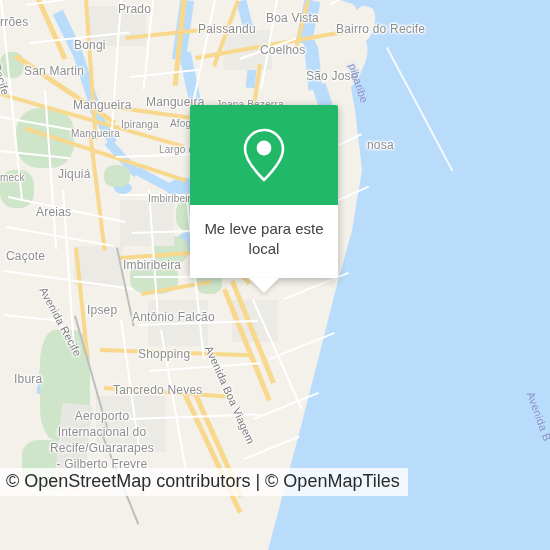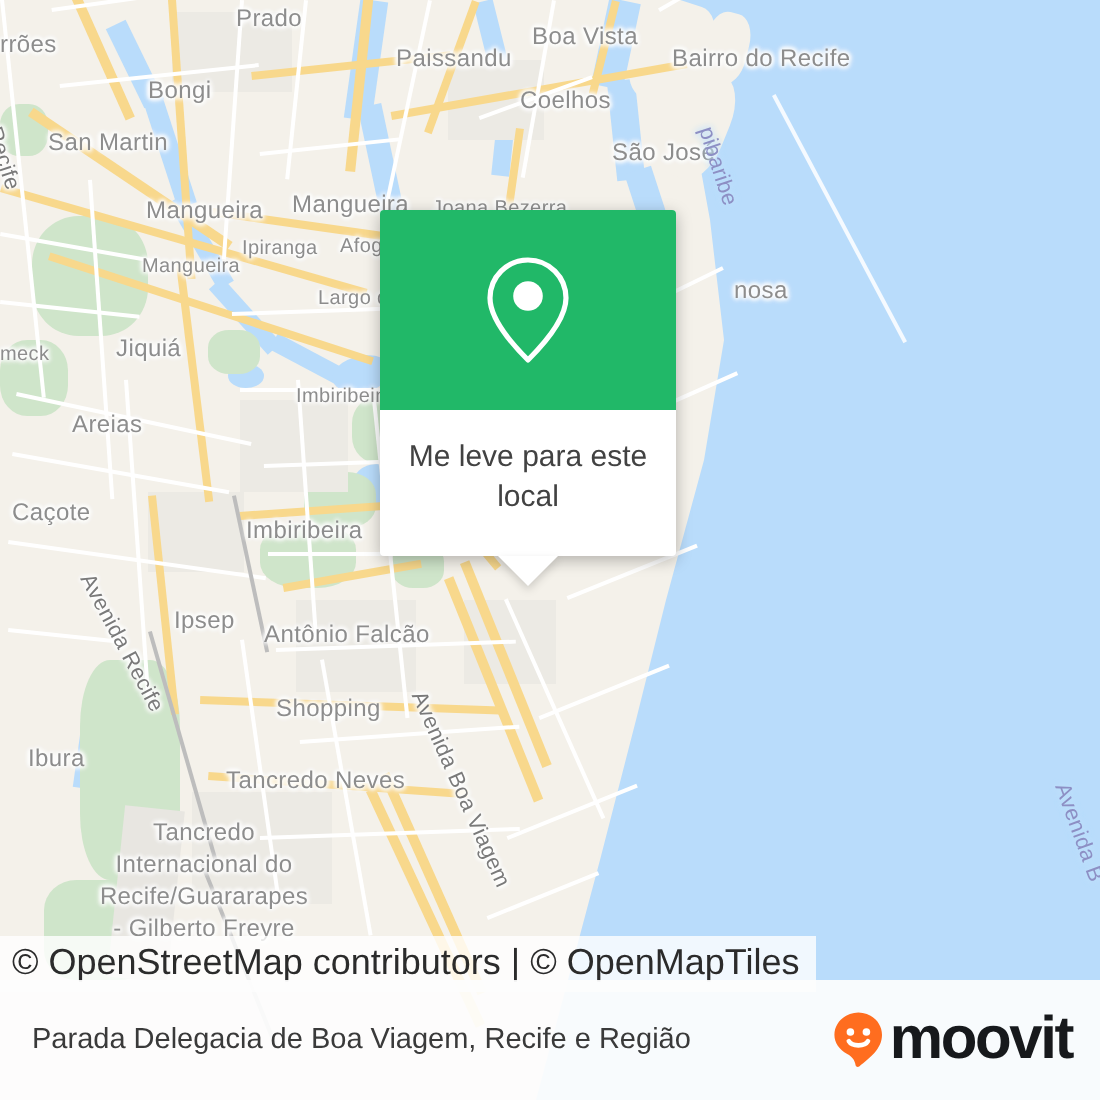--- a/index.html
+++ b/index.html
@@ -248,21 +248,21 @@
         <div class="lbl big" style="left: 6px; top: 249px;">Caçote</div>
         <div class="lbl big" style="left: 123px; top: 258px;">Imbiribeira</div>
         <div class="lbl big" style="left: 87px; top: 303px;">Ipsep</div>
         <div class="lbl big" style="left: 132px; top: 310px;">Antônio Falcão</div>
         <div class="lbl big" style="left: 138px; top: 347px;">Shopping</div>
         <div class="lbl big" style="left: 14px; top: 372px;">Ibura</div>
         <div class="lbl big" style="left: 113px; top: 383px;">Tancredo Neves</div>
       </div>
 
     <div class="lbl big ctr" style="left:40px;top:408px;width:124px;line-height:16px;">
-      <div>Tancredo</div>
+      <div>Aeroporto</div>
       <div>Internacional do</div>
       <div>Recife/Guararapes</div>
       <div>- Gilberto Freyre</div>
     </div>
 
     <div id="road-labels">
         <div class="lbl road-lbl" style="left: 48px; top: 285px; transform: rotate(62deg); transform-origin: 0px 0px;">Avenida Recife</div>
         <div class="lbl road-lbl" style="left: 214px; top: 344px; transform: rotate(66deg); transform-origin: 0px 0px;">Avenida Boa Viagem</div>
         <div class="lbl road-lbl" style="left: 2px; top: 62px; transform: rotate(72deg); transform-origin: 0px 0px;">Recife</div>
       </div>
@@ -282,28 +282,14 @@
     <div id="card-body">Me leve para este local</div>
     <div id="card-tail"></div>
   </div>
 
   <div id="attrib">
     <span>© OpenStreetMap contributors</span>
     <span class="sep">|</span>
     <span>© OpenMapTiles</span>
   </div>
 
-  <div id="footer">
-    <div id="footer-title">Parada Delegacia de Boa Viagem, Recife e Região</div>
-    <div id="brand">
-      <svg width="28" height="30" viewBox="0 0 28 30">
-        <path d="M14.2 1.2 C20.6 1.2 26 6.2 26 12.4 C26 19.4 20.0 24.0 14.6 28.2
-                 C13.9 28.7 13.0 28.4 12.8 27.6 C12.3 25.0 11.2 23.4 8.6 22.0
-                 C4.6 19.8 2.2 16.4 2.2 12.4 C2.2 6.2 7.8 1.2 14.2 1.2 Z" fill="#ff6d1f"></path>
-        <circle cx="10.2" cy="11.0" r="1.9" fill="#ffffff"></circle>
-        <circle cx="18.2" cy="11.0" r="1.9" fill="#ffffff"></circle>
-        <path d="M9.4 15.6 C11.0 18.4 17.4 18.4 19.0 15.6" fill="none" stroke="#ffffff" stroke-width="2.3" stroke-linecap="round"></path>
-      </svg>
-      <span id="brand-word">moovit</span>
-    </div>
-  </div>
 
 </div>
 
 </body></html>

